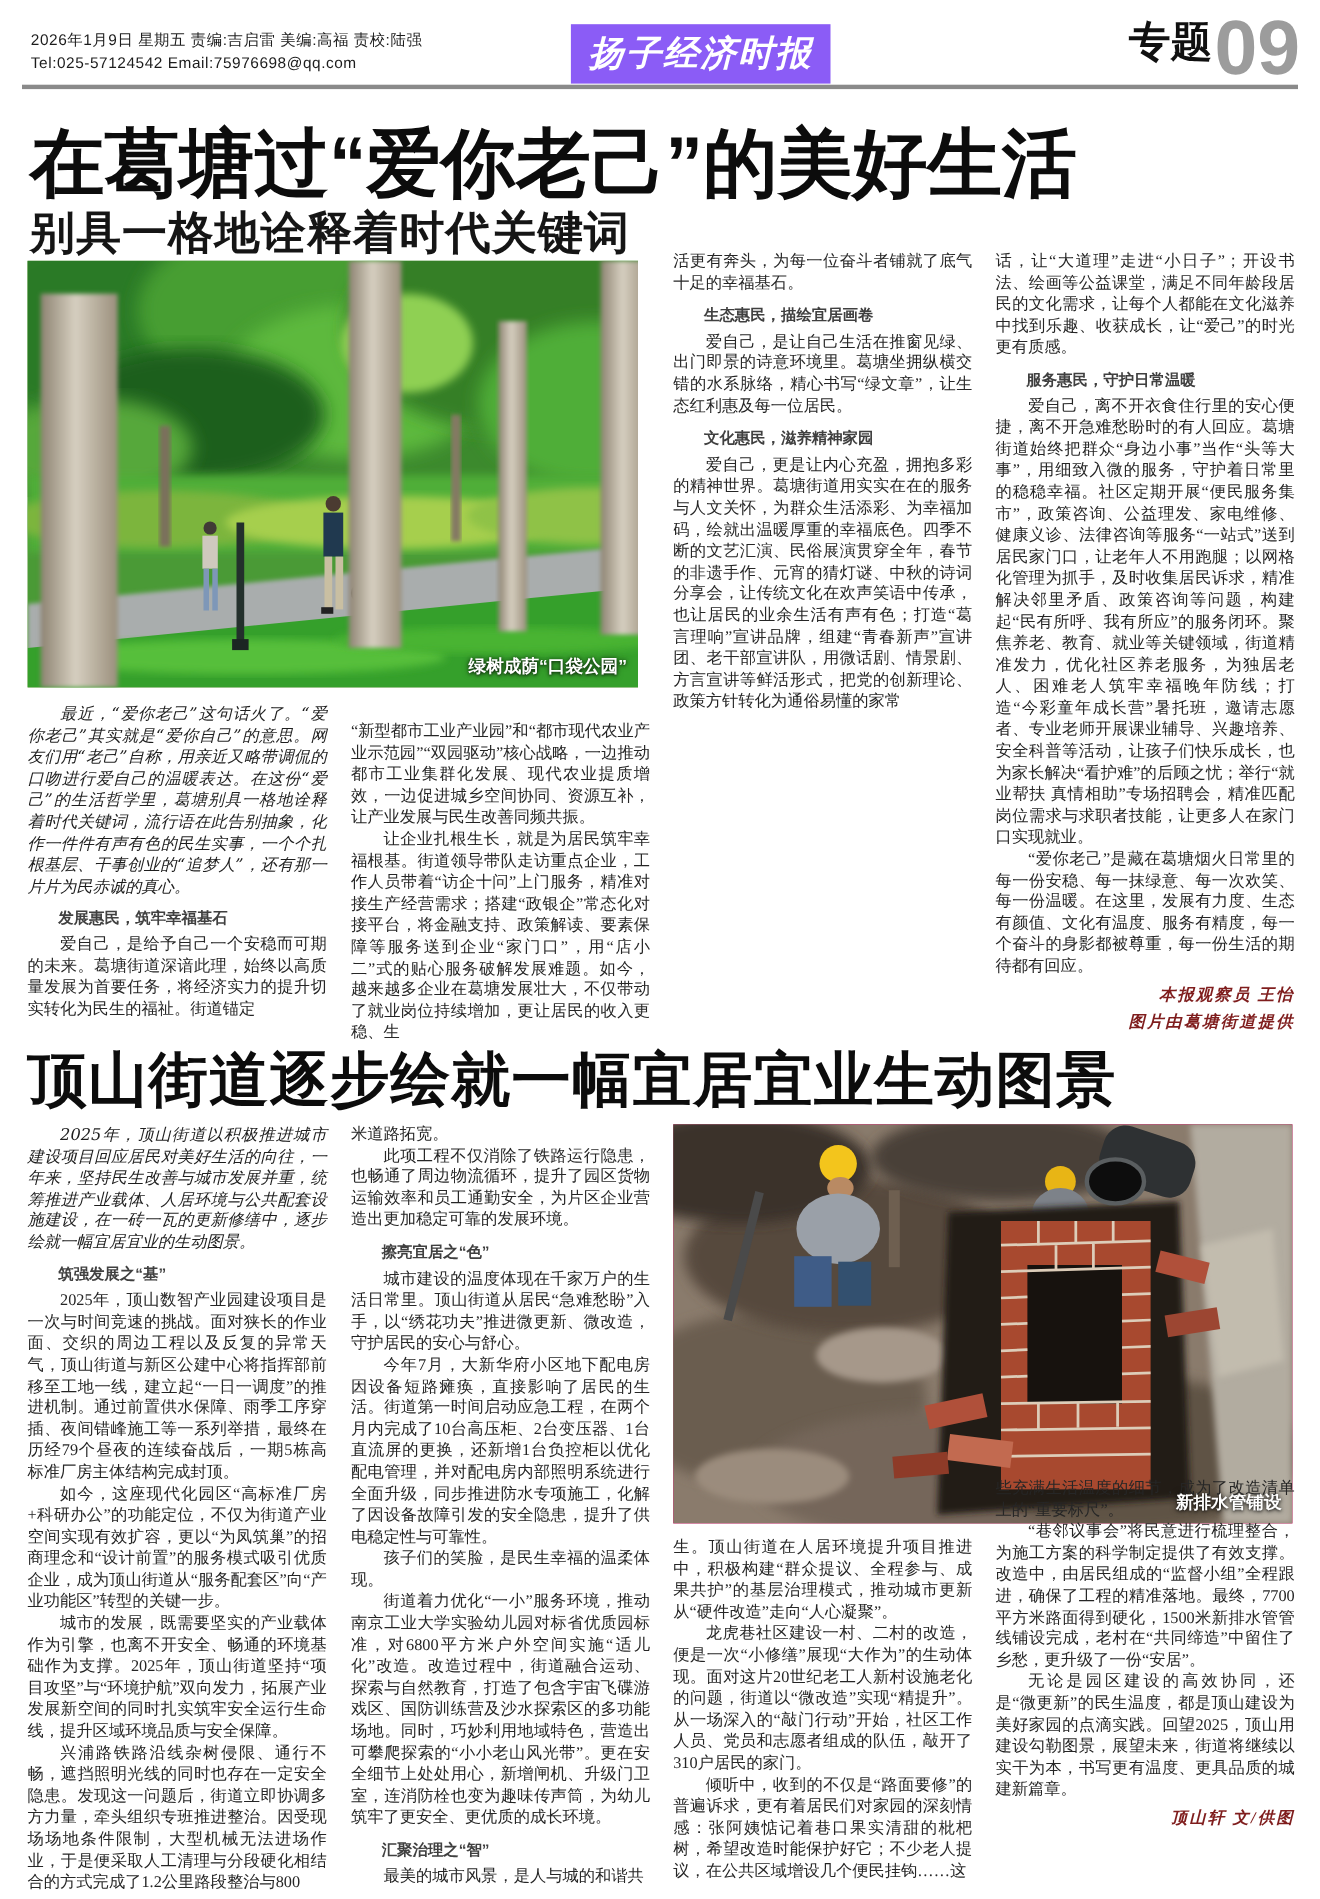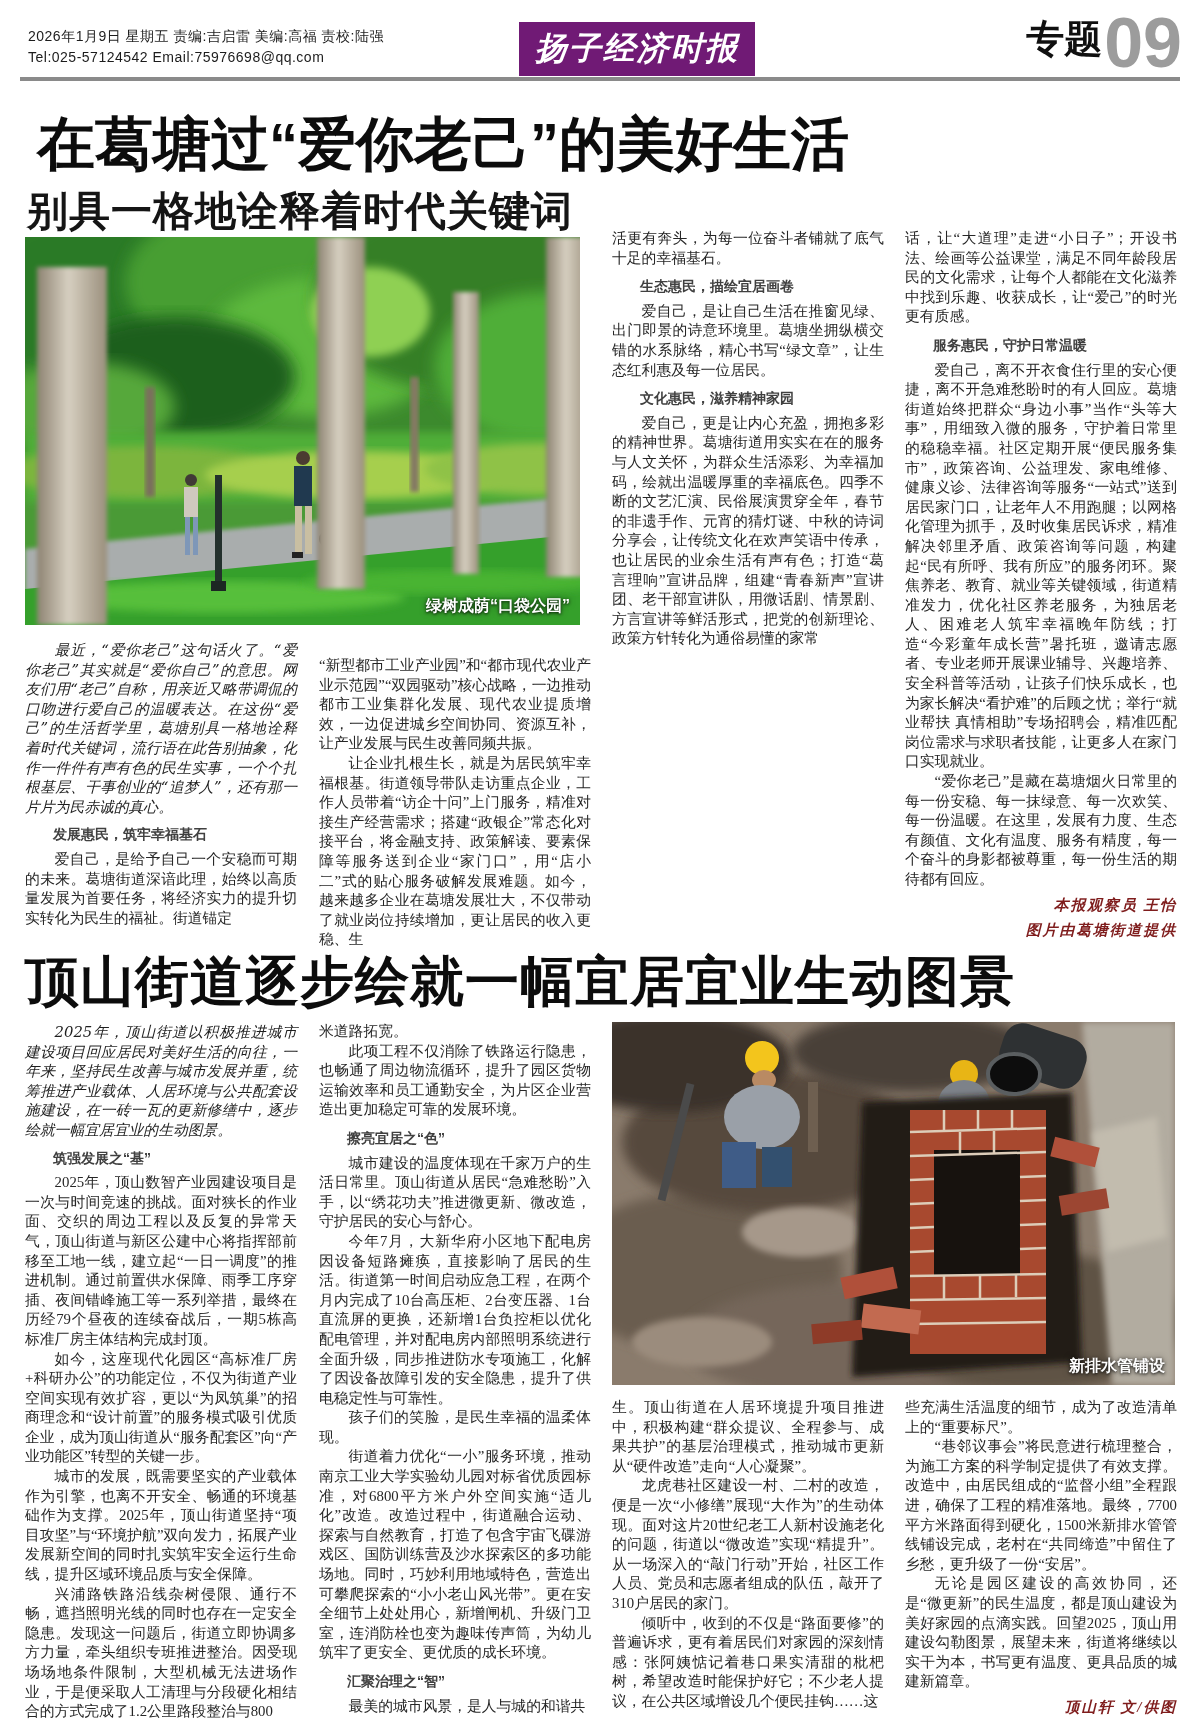--- a/index.html
+++ b/index.html
@@ -6,33 +6,33 @@
   body{
     width:1200px;height:1726px;position:relative;overflow:hidden;
     background:#ffffff;
     font-family:"Liberation Serif","DejaVu Serif",serif;
     color:#222;
   }
   .abs{position:absolute;}
   
   .hdr-info{left:28px;top:26px;font-family:"Liberation Sans","DejaVu Sans",sans-serif;
     font-size:14px;line-height:21px;color:#1c1c1c;letter-spacing:.5px;}
-  .masthead{left:519px;top:22px;width:236px;height:54px;background:#701a75;
+  .masthead{left:519px;top:22px;width:236px;height:54px;background:#8b5cf6;
     color:#fff;display:flex;align-items:center;justify-content:center;
     font-family:"Liberation Sans","DejaVu Sans",sans-serif;
     font-size:32px;font-weight:bold;font-style:italic;letter-spacing:2px;}
   .hdr-right{right:18px;top:8px;display:flex;align-items:center;}
   .sec-label{font-family:"Liberation Sans","DejaVu Sans",sans-serif;
     font-weight:900;font-size:38px;color:#101010;line-height:1;margin-bottom:8px;}
   .page-num{font-family:"Liberation Sans","DejaVu Sans",sans-serif;
     font-weight:900;font-size:70px;color:#9c9c9c;line-height:1;margin-left:2px;}
   .hdr-rule{left:20px;top:77px;width:1160px;height:4px;background:#8a8a8a;}
   
-  .a1-headline{left:37px;top:112px;font-family:"Liberation Sans","DejaVu Sans",sans-serif;
-    font-weight:900;font-size:58px;line-height:1.1;color:#0c0c0c;letter-spacing:0px;margin:0;}
+  .a1-headline{left:27px;top:112px;font-family:"Liberation Sans","DejaVu Sans",sans-serif;
+    font-weight:900;font-size:68px;line-height:1.1;color:#0c0c0c;letter-spacing:0px;margin:0;}
   .a1-subheadline{left:27px;top:184px;font-family:"Liberation Sans","DejaVu Sans",sans-serif;
     font-weight:800;font-size:41px;color:#151515;letter-spacing:1px;margin:0;}
   .a2-headline{left:25px;top:946px;font-family:"Liberation Sans","DejaVu Sans",sans-serif;
     font-weight:900;font-size:54px;color:#0c0c0c;letter-spacing:1px;margin:0;}
   
   .photo{overflow:hidden;background:#6da24f;}
   .photo svg{display:block;}
   .photo-caption{position:absolute;right:10px;bottom:8px;
     font-family:"Liberation Sans","DejaVu Sans",sans-serif;
     font-weight:bold;font-size:16px;color:#ffffff;
@@ -279,20 +279,20 @@
       <p class="p">孩子们的笑脸，是民生幸福的温柔体现。</p>
       <p class="p">街道着力优化“一小”服务环境，推动南京工业大学实验幼儿园对标省优质园标准，对6800平方米户外空间实施“适儿化”改造。改造过程中，街道融合运动、探索与自然教育，打造了包含宇宙飞碟游戏区、国防训练营及沙水探索区的多功能场地。同时，巧妙利用地域特色，营造出可攀爬探索的“小小老山风光带”。更在安全细节上处处用心，新增闸机、升级门卫室，连消防栓也变为趣味传声筒，为幼儿筑牢了更安全、更优质的成长环境。</p>
       <div class="h">汇聚治理之“智”</div>
       <p class="p">最美的城市风景，是人与城的和谐共</p>
     </div>
   <div class="abs col" style="left:612px;top:1398px;">
       <p class="pc">生。顶山街道在人居环境提升项目推进中，积极构建“群众提议、全程参与、成果共护”的基层治理模式，推动城市更新从“硬件改造”走向“人心凝聚”。</p>
       <p class="p">龙虎巷社区建设一村、二村的改造，便是一次“小修缮”展现“大作为”的生动体现。面对这片20世纪老工人新村设施老化的问题，街道以“微改造”实现“精提升”。从一场深入的“敲门行动”开始，社区工作人员、党员和志愿者组成的队伍，敲开了310户居民的家门。</p>
       <p class="p">倾听中，收到的不仅是“路面要修”的普遍诉求，更有着居民们对家园的深刻情感：张阿姨惦记着巷口果实清甜的枇杷树，希望改造时能保护好它；不少老人提议，在公共区域增设几个便民挂钩……这</p>
     </div>
-  <div class="abs col" style="left:905px;top:1398px;">
+  <div class="abs col" style="left:905px;top:1344px;">
       <p class="pc">些充满生活温度的细节，成为了改造清单上的“重要标尺”。</p>
       <p class="p">“巷邻议事会”将民意进行梳理整合，为施工方案的科学制定提供了有效支撑。改造中，由居民组成的“监督小组”全程跟进，确保了工程的精准落地。最终，7700平方米路面得到硬化，1500米新排水管管线铺设完成，老村在“共同缔造”中留住了乡愁，更升级了一份“安居”。</p>
       <p class="p">无论是园区建设的高效协同，还是“微更新”的民生温度，都是顶山建设为美好家园的点滴实践。回望2025，顶山用建设勾勒图景，展望未来，街道将继续以实干为本，书写更有温度、更具品质的城建新篇章。</p>
       <p class="by">顶山轩 文/供图</p>
     </div>
 
 </div>
 
 </body></html>

